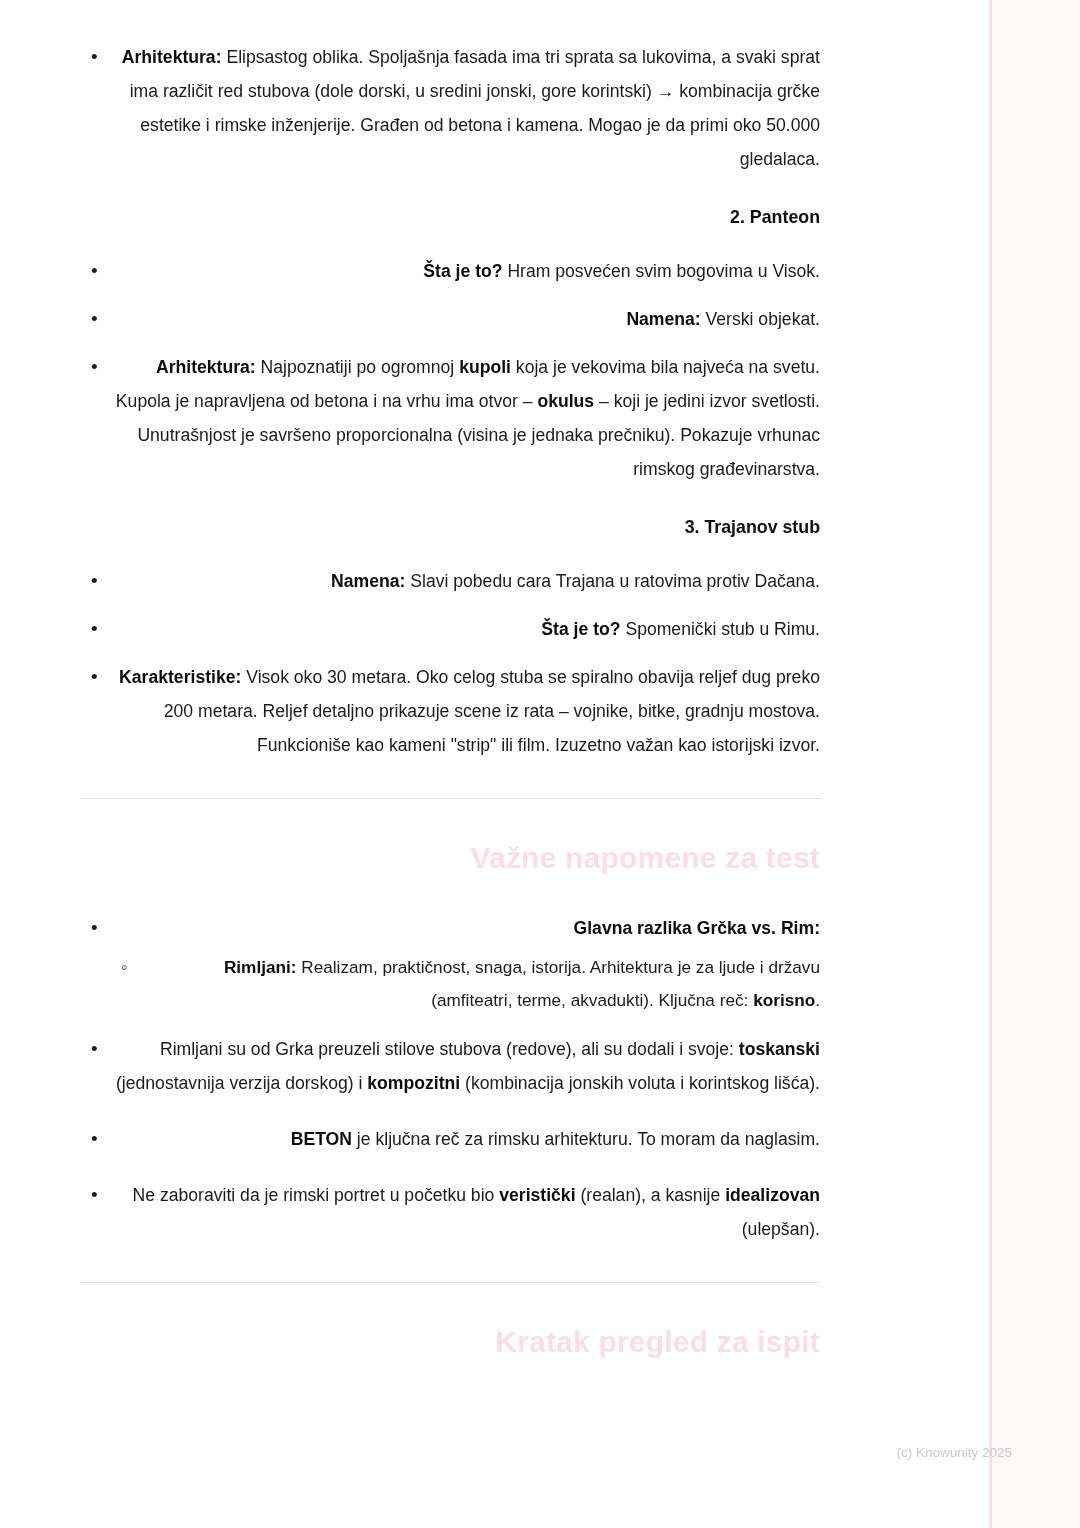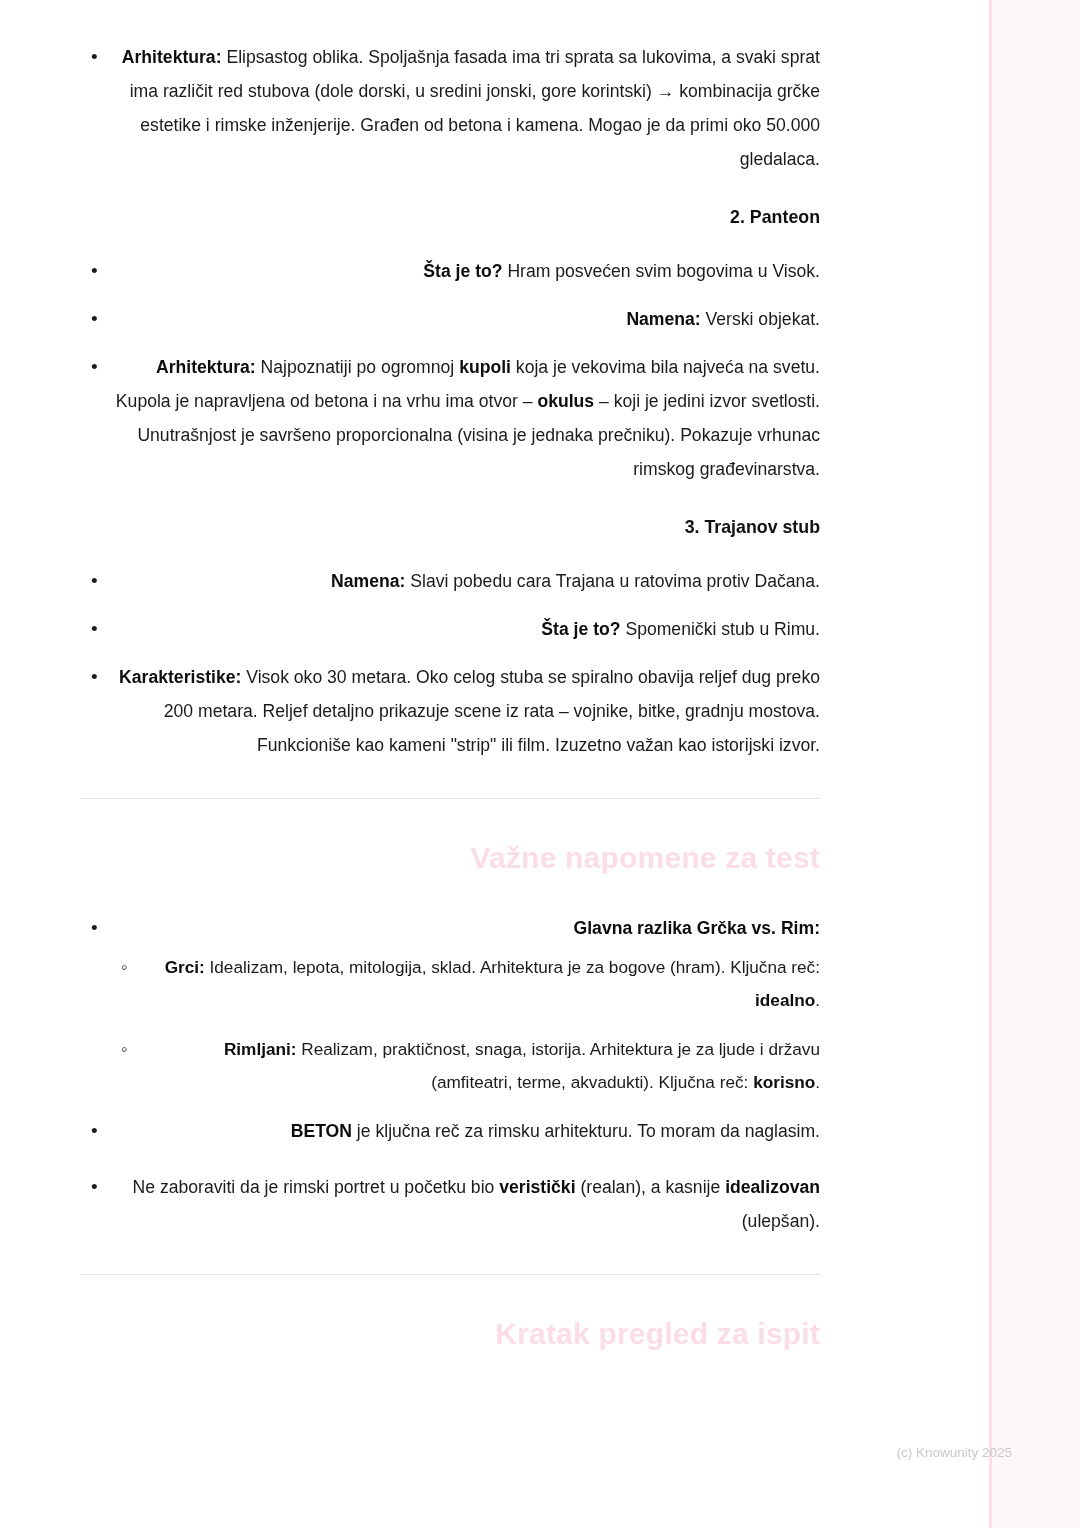--- a/index.html
+++ b/index.html
@@ -173,28 +173,28 @@
 
   <hr class="divider">
 
   <h2 class="pink-heading">Važne napomene za test</h2>
 
   <ul class="bullets">
     <li class="tight">
       <b>Glavna razlika Grčka vs. Rim:</b>
       <ul class="subbullets">
         <li>
-          <b>Grci:</b><span> Idealizam, lepota, mitologija, sklad. Arhitektura je za bogove (hram). Ključna reč: <b>idealno</b>.</span>
-        </li>
-        <li>
           <b>Rimljani:</b><span> Realizam, praktičnost, snaga, istorija. Arhitektura je za ljude i državu (amfiteatri, terme, akvadukti). Ključna reč: <b>korisno</b>.</span>
         </li>
       </ul>
     </li>
     <li>
+      <span>Rimljani su od Grka preuzeli stilove stubova (redove), ali su dodali i svoje: <b>toskanski</b> (jednostavnija verzija dorskog) i <b>kompozitni</b> (kombinacija jonskih voluta i korintskog lišća).</span>
+    </li>
+    <li>
       <b>BETON</b><span> je ključna reč za rimsku arhitekturu. To moram da naglasim.</span>
     </li>
     <li>
       <span>Ne zaboraviti da je rimski portret u početku bio <b>veristički</b> (realan), a kasnije <b>idealizovan</b> (ulepšan).</span>
     </li>
   </ul>
 
   <hr class="divider">
 
   <h2 class="pink-heading last">Kratak pregled za ispit</h2>

